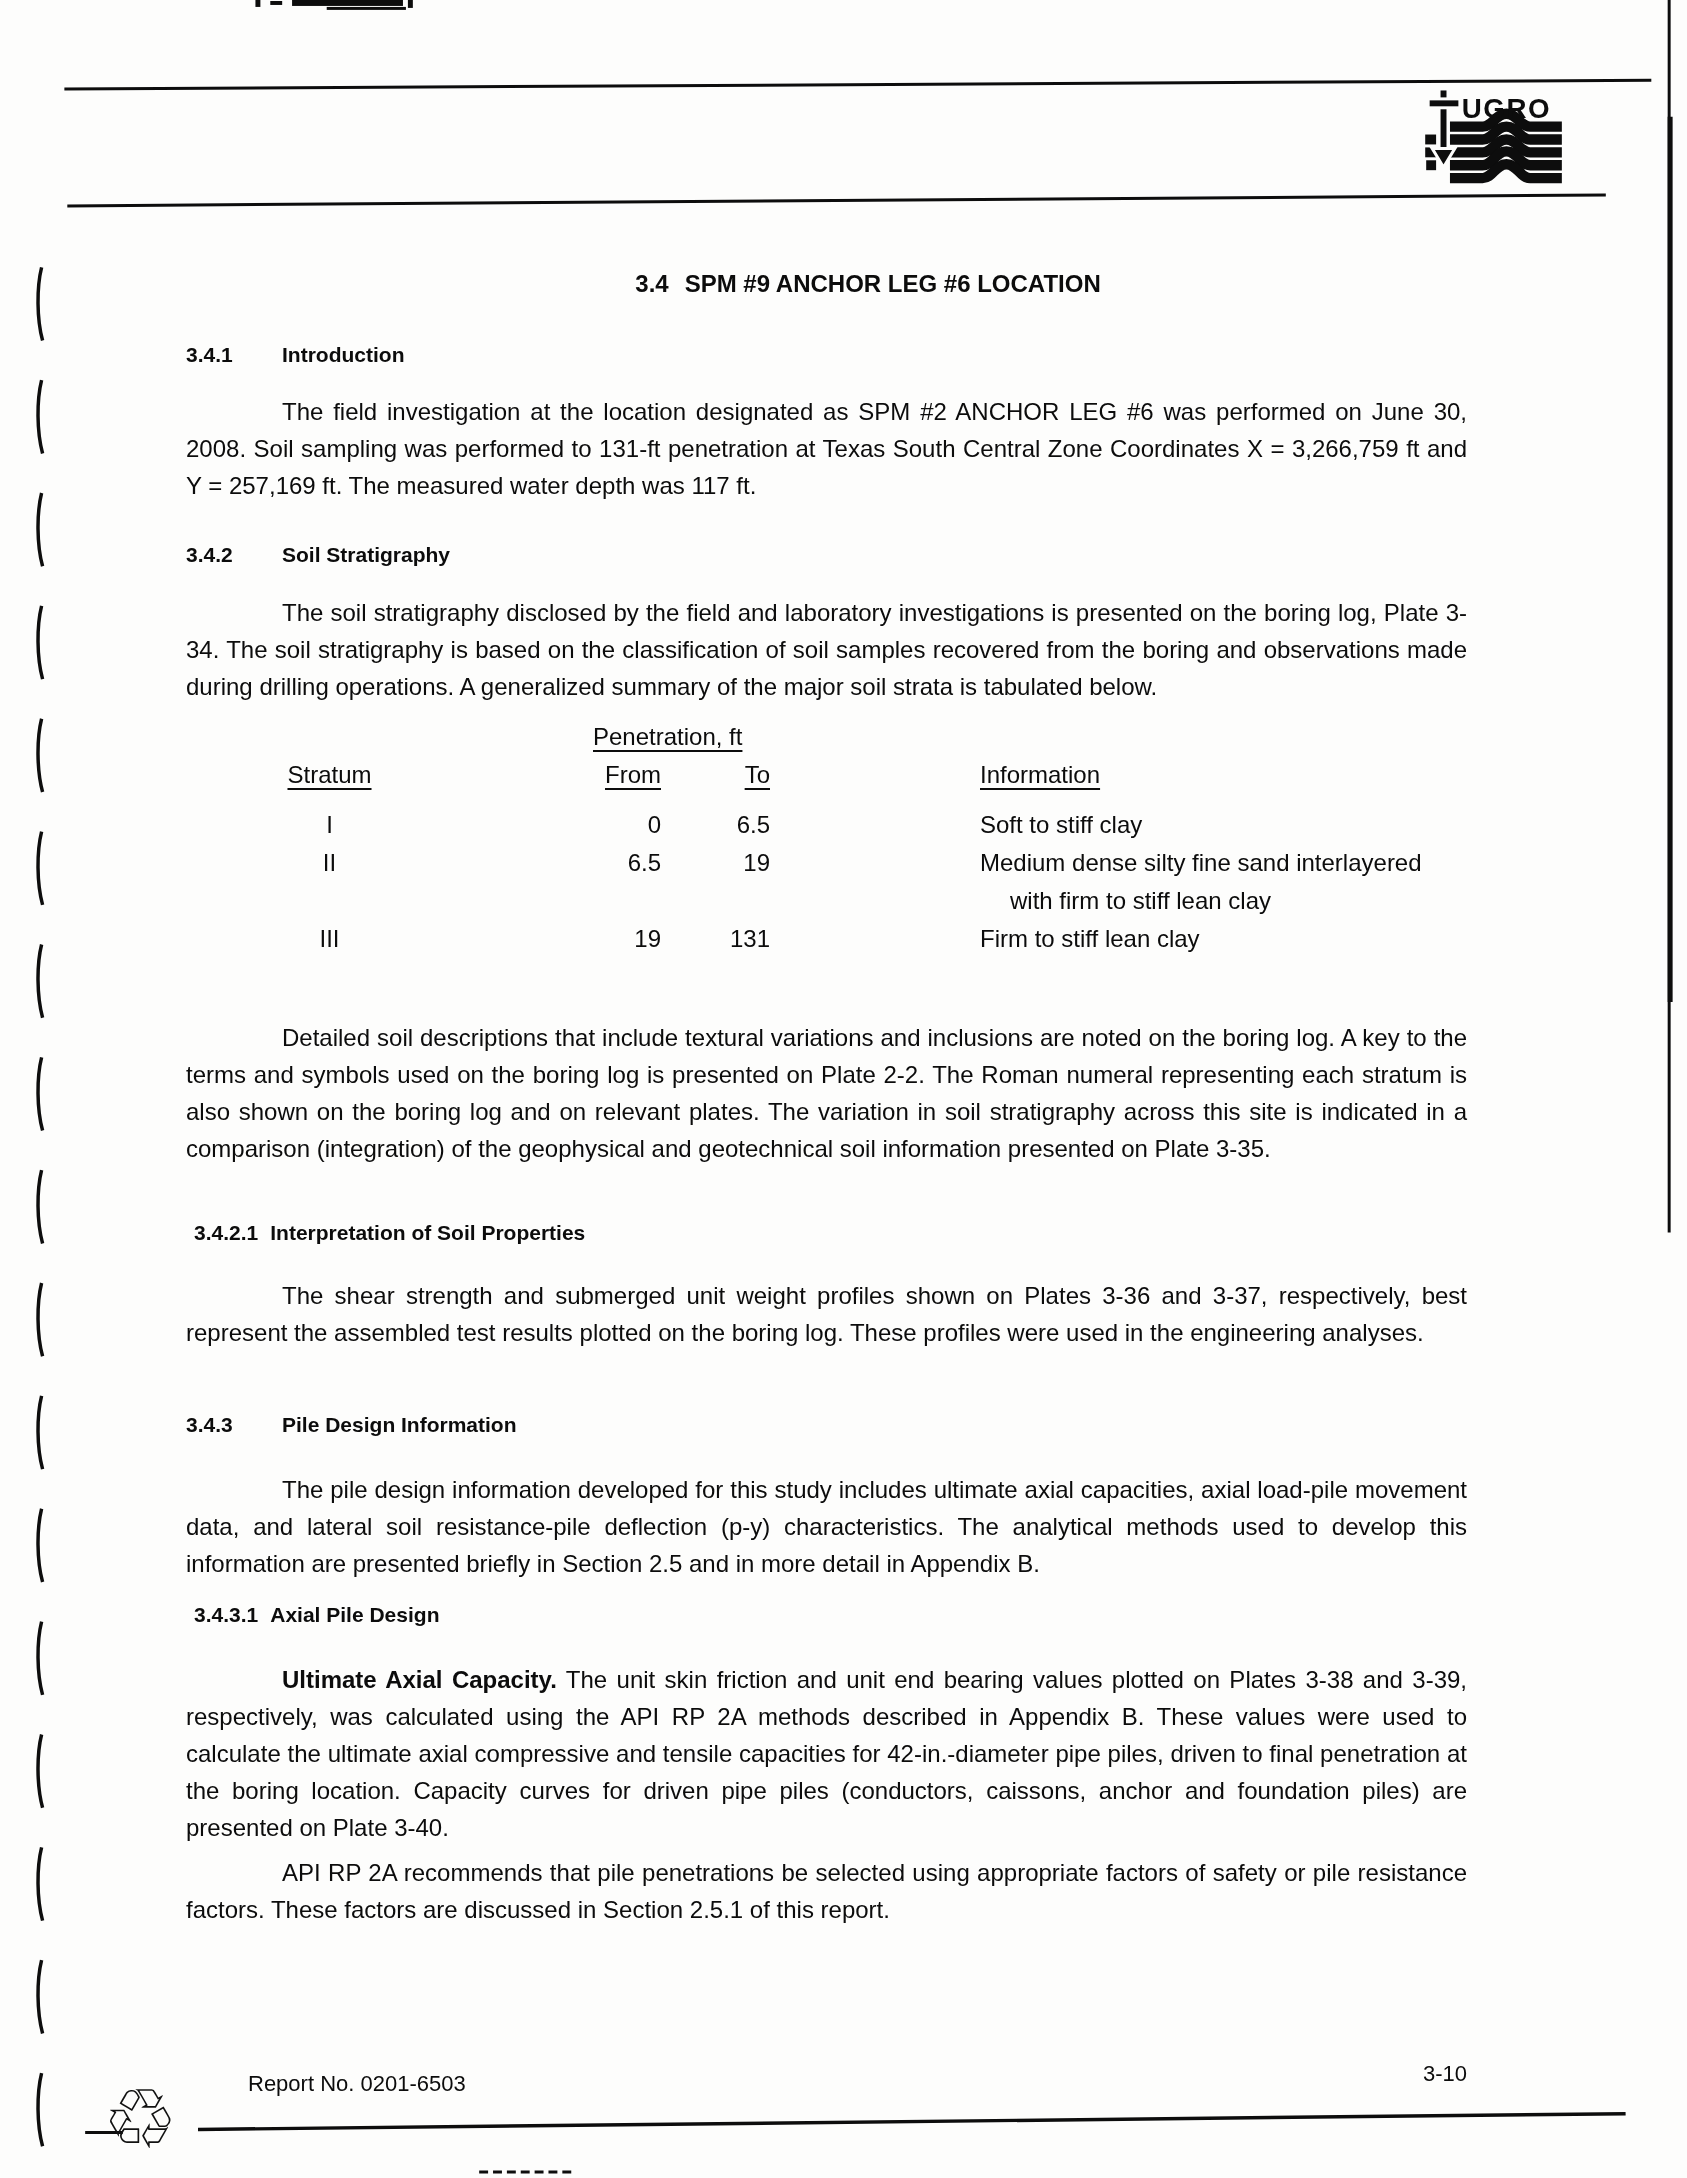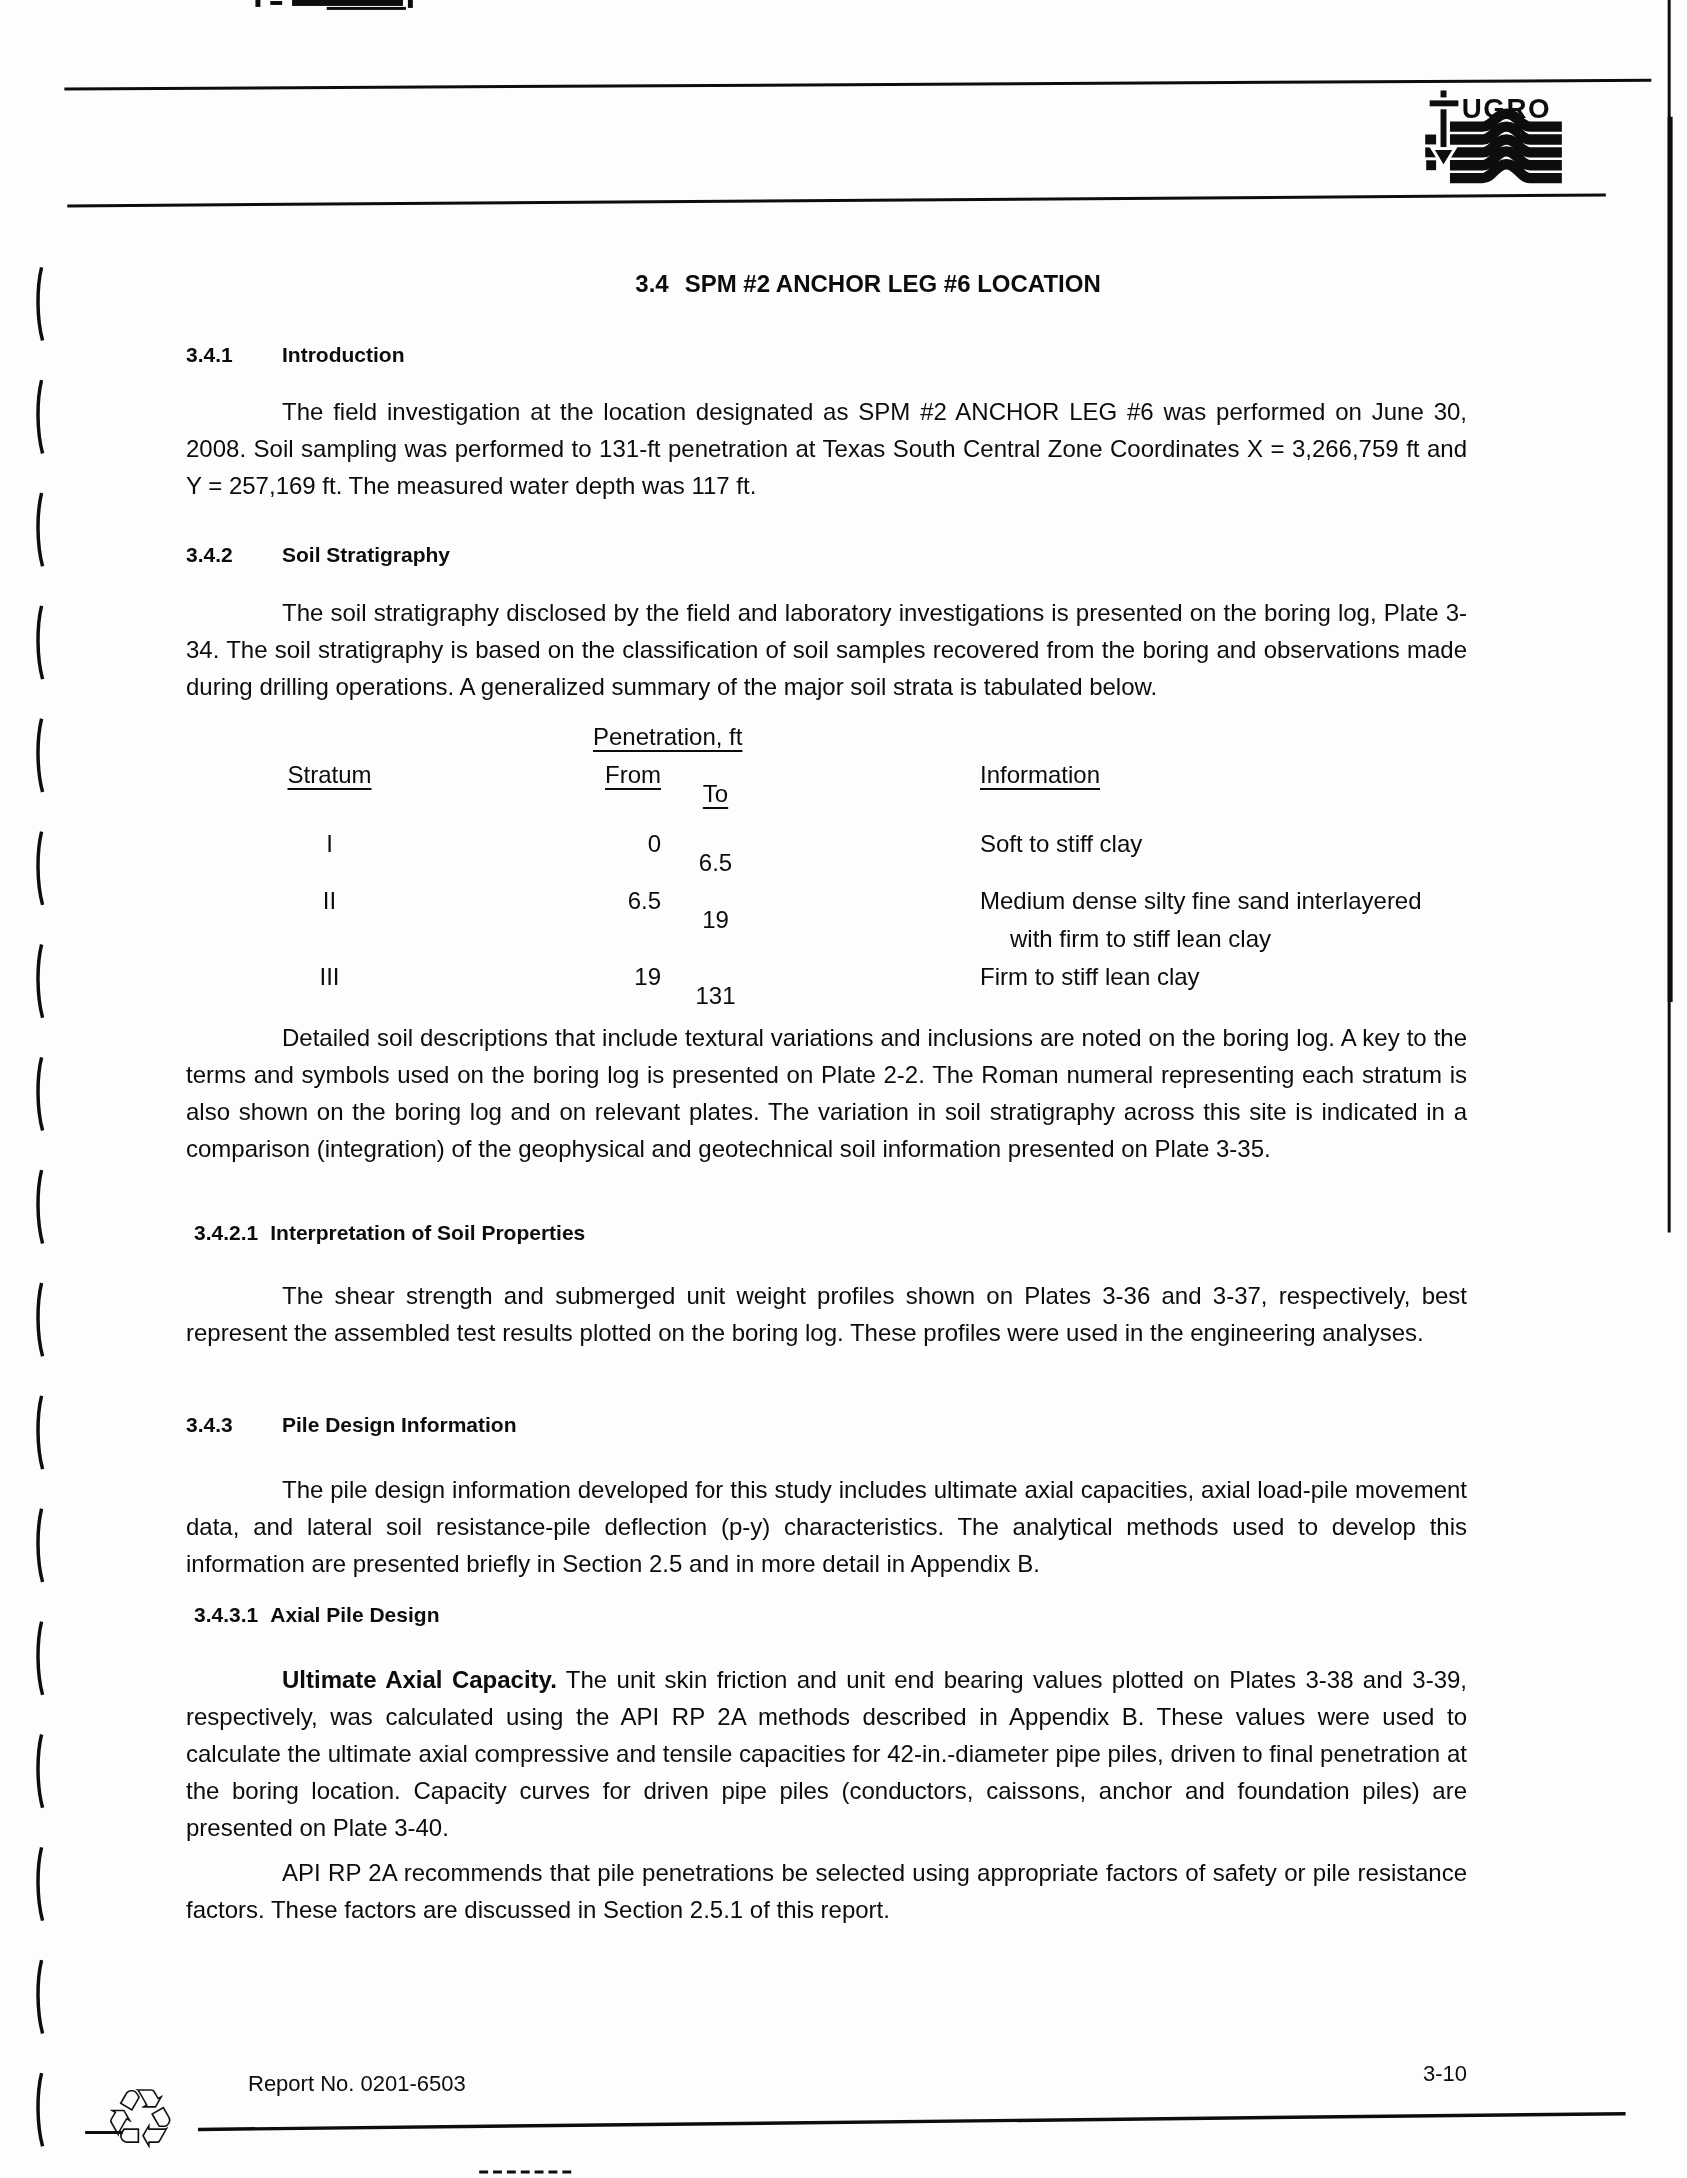--- a/index.html
+++ b/index.html
@@ -40,21 +40,21 @@
     position: absolute; left: 186px; top: 718px; width: 1281px;
     font-size: 24px; line-height: 38px;
   }
   .pen-header { margin-left: 407px; }
   .u { text-decoration: underline; text-underline-offset: 5px; }
   .trow { display: flex; }
   .trow.head { margin-bottom: 0; }
   .trow.first { margin-top: 12px; }
   .c1 { width: 287px; text-align: center; flex: 0 0 auto; }
   .c2 { width: 188px; text-align: right; flex: 0 0 auto; }
-  .c3 { width: 109px; text-align: center; flex: 0 0 auto; margin-top: 19px; }
+  .c3 { width: 109px; text-align: right; flex: 0 0 auto; }
   .c4 { padding-left: 210px; flex: 1 1 auto; }
   .c4 .cont { padding-left: 30px; }
   
   .footer-report { position: absolute; left: 248px; top: 2071px; font-size: 22px; }
   .footer-page { position: absolute; left: 1423px; top: 2061px; font-size: 22px; }
   .recycle {
     position: absolute; left: 103px; top: 2075px;
     font-family: "DejaVu Sans", sans-serif;
     font-size: 83px; line-height: 89px; color: #111;
   }
@@ -128,21 +128,21 @@
     </g>
     <g fill="#0d0d0d" stroke="#fdfdfc" stroke-width="3">
       <rect x="16" y="2" width="9" height="62"></rect>
       <polygon points="9,62 32,62 20.5,81"></polygon>
       <rect x="5" y="12" width="32" height="9"></rect>
     </g>
     <text x="39" y="31">UGRO</text>
   </svg>
 
   <div class="doc-title">
-    <span class="num">3.4</span><span>SPM #2 ANCHOR LEG #6 LOCATION</span>
+    <span class="num">3.4</span><span>SPM #9 ANCHOR LEG #6 LOCATION</span>
   </div>
 
   <div class="heading" style="top:340px">
     <span class="num">3.4.1</span><span>Introduction</span>
   </div>
   <div class="para" style="top:393px">The field investigation at the location designated as SPM #2 ANCHOR LEG #6 was performed on June 30, 2008.  Soil sampling was performed to 131-ft penetration at Texas South Central Zone Coordinates X = 3,266,759 ft and Y = 257,169 ft.  The measured water depth was 117 ft.</div>
 
   <div class="heading" style="top:540px">
     <span class="num">3.4.2</span><span>Soil Stratigraphy</span>
   </div>

